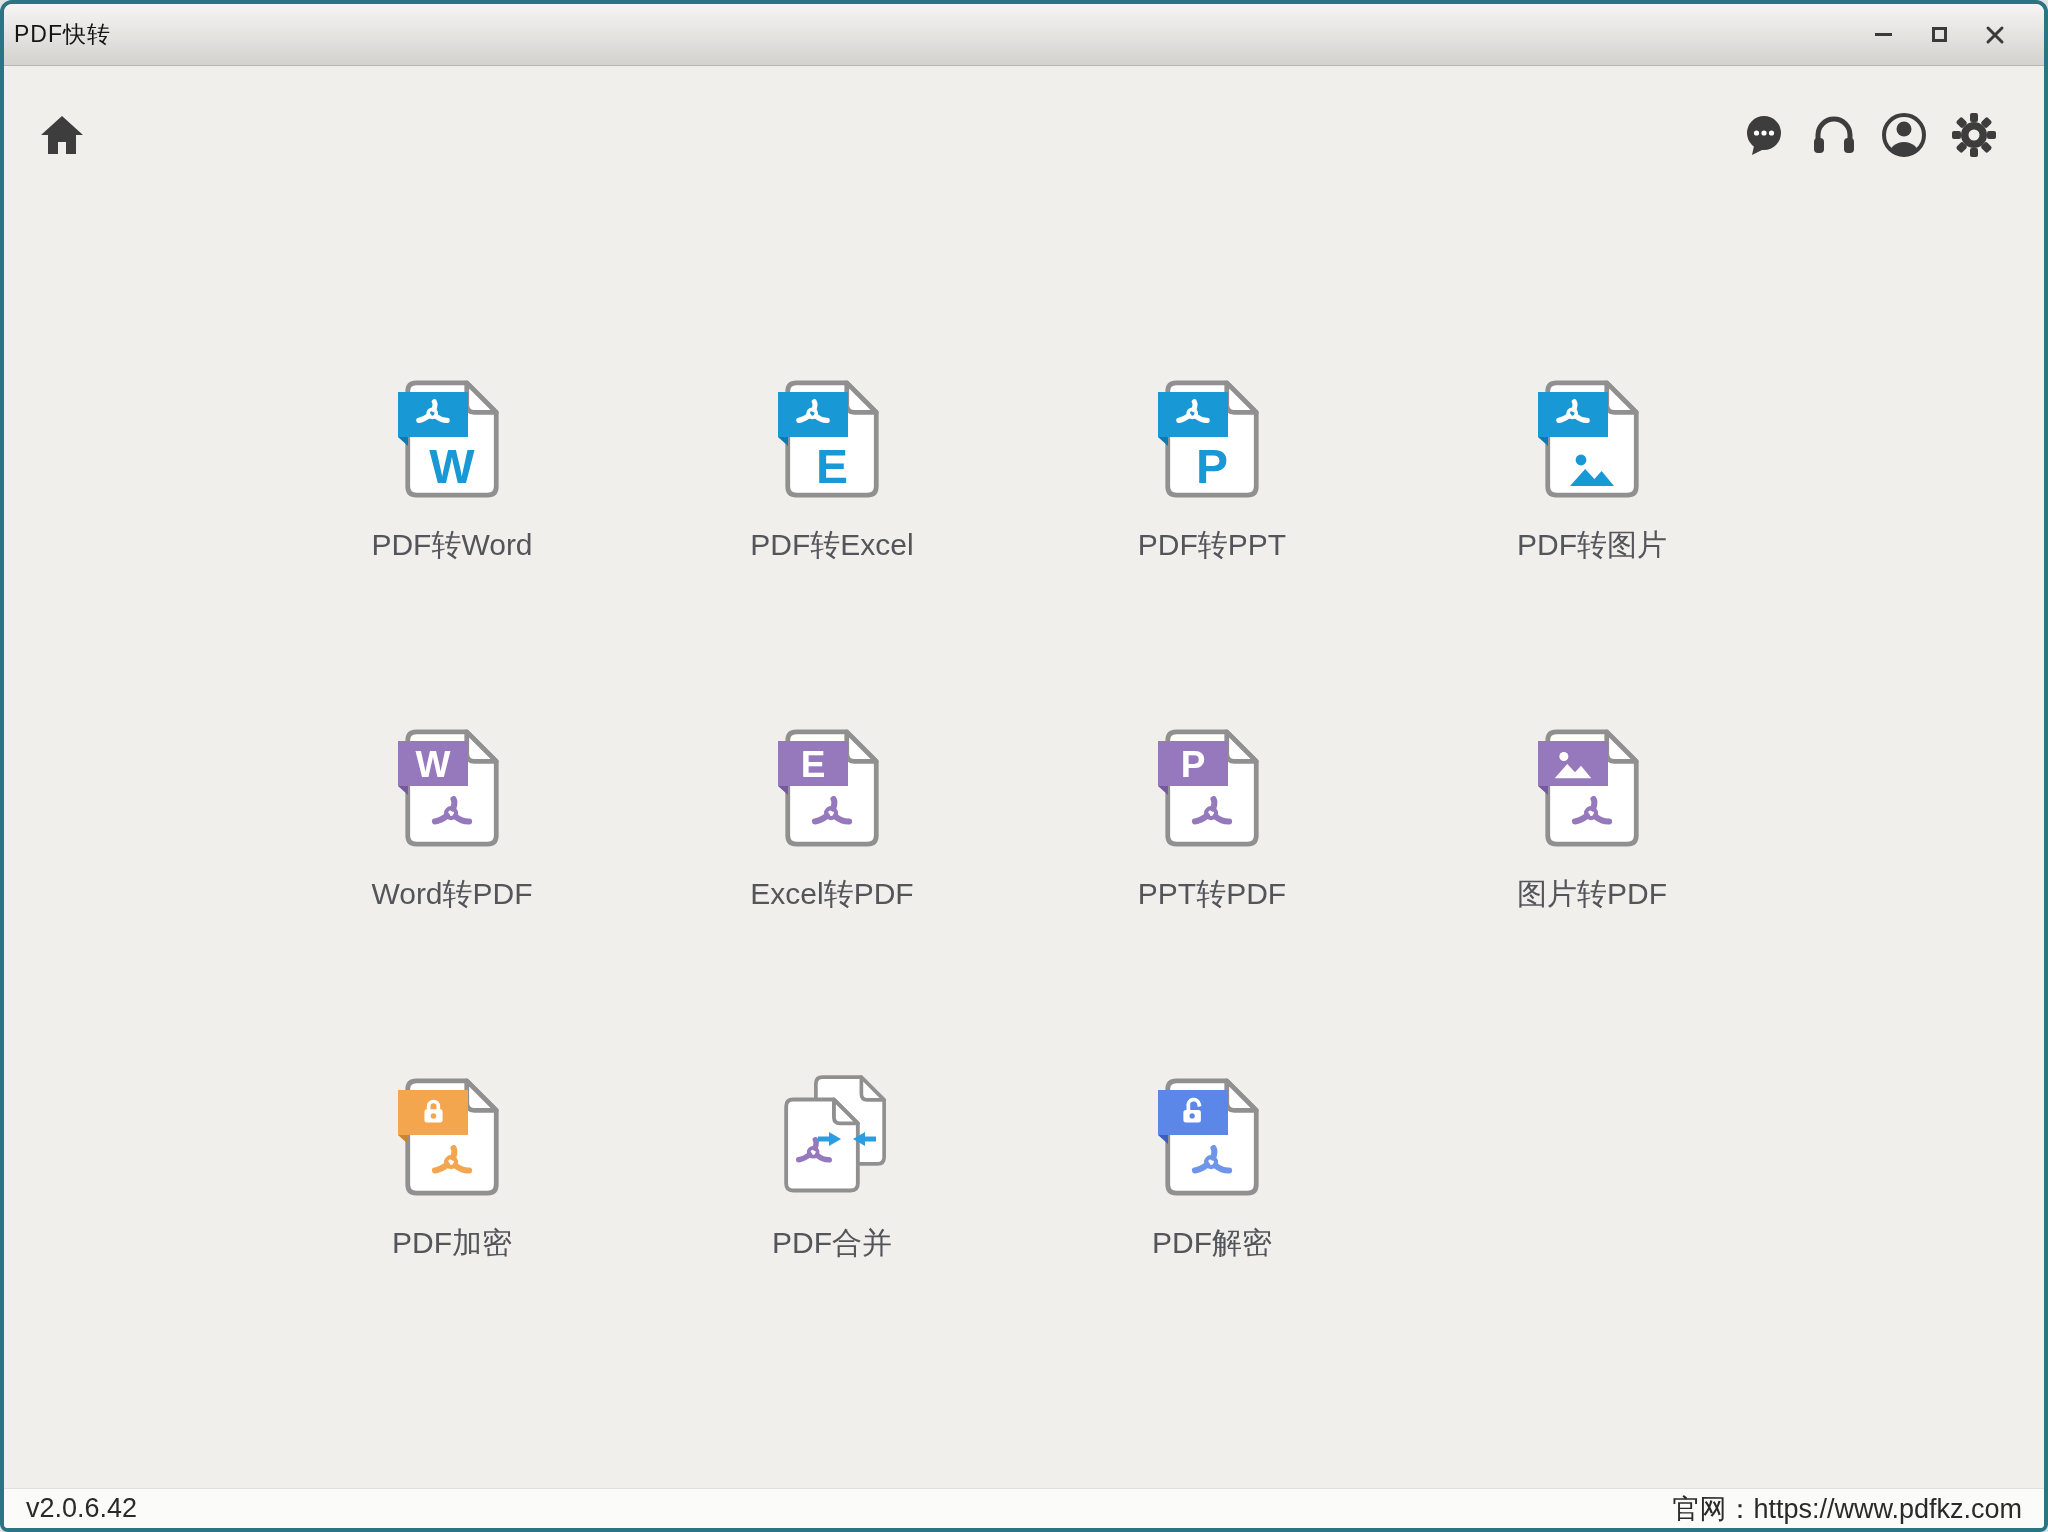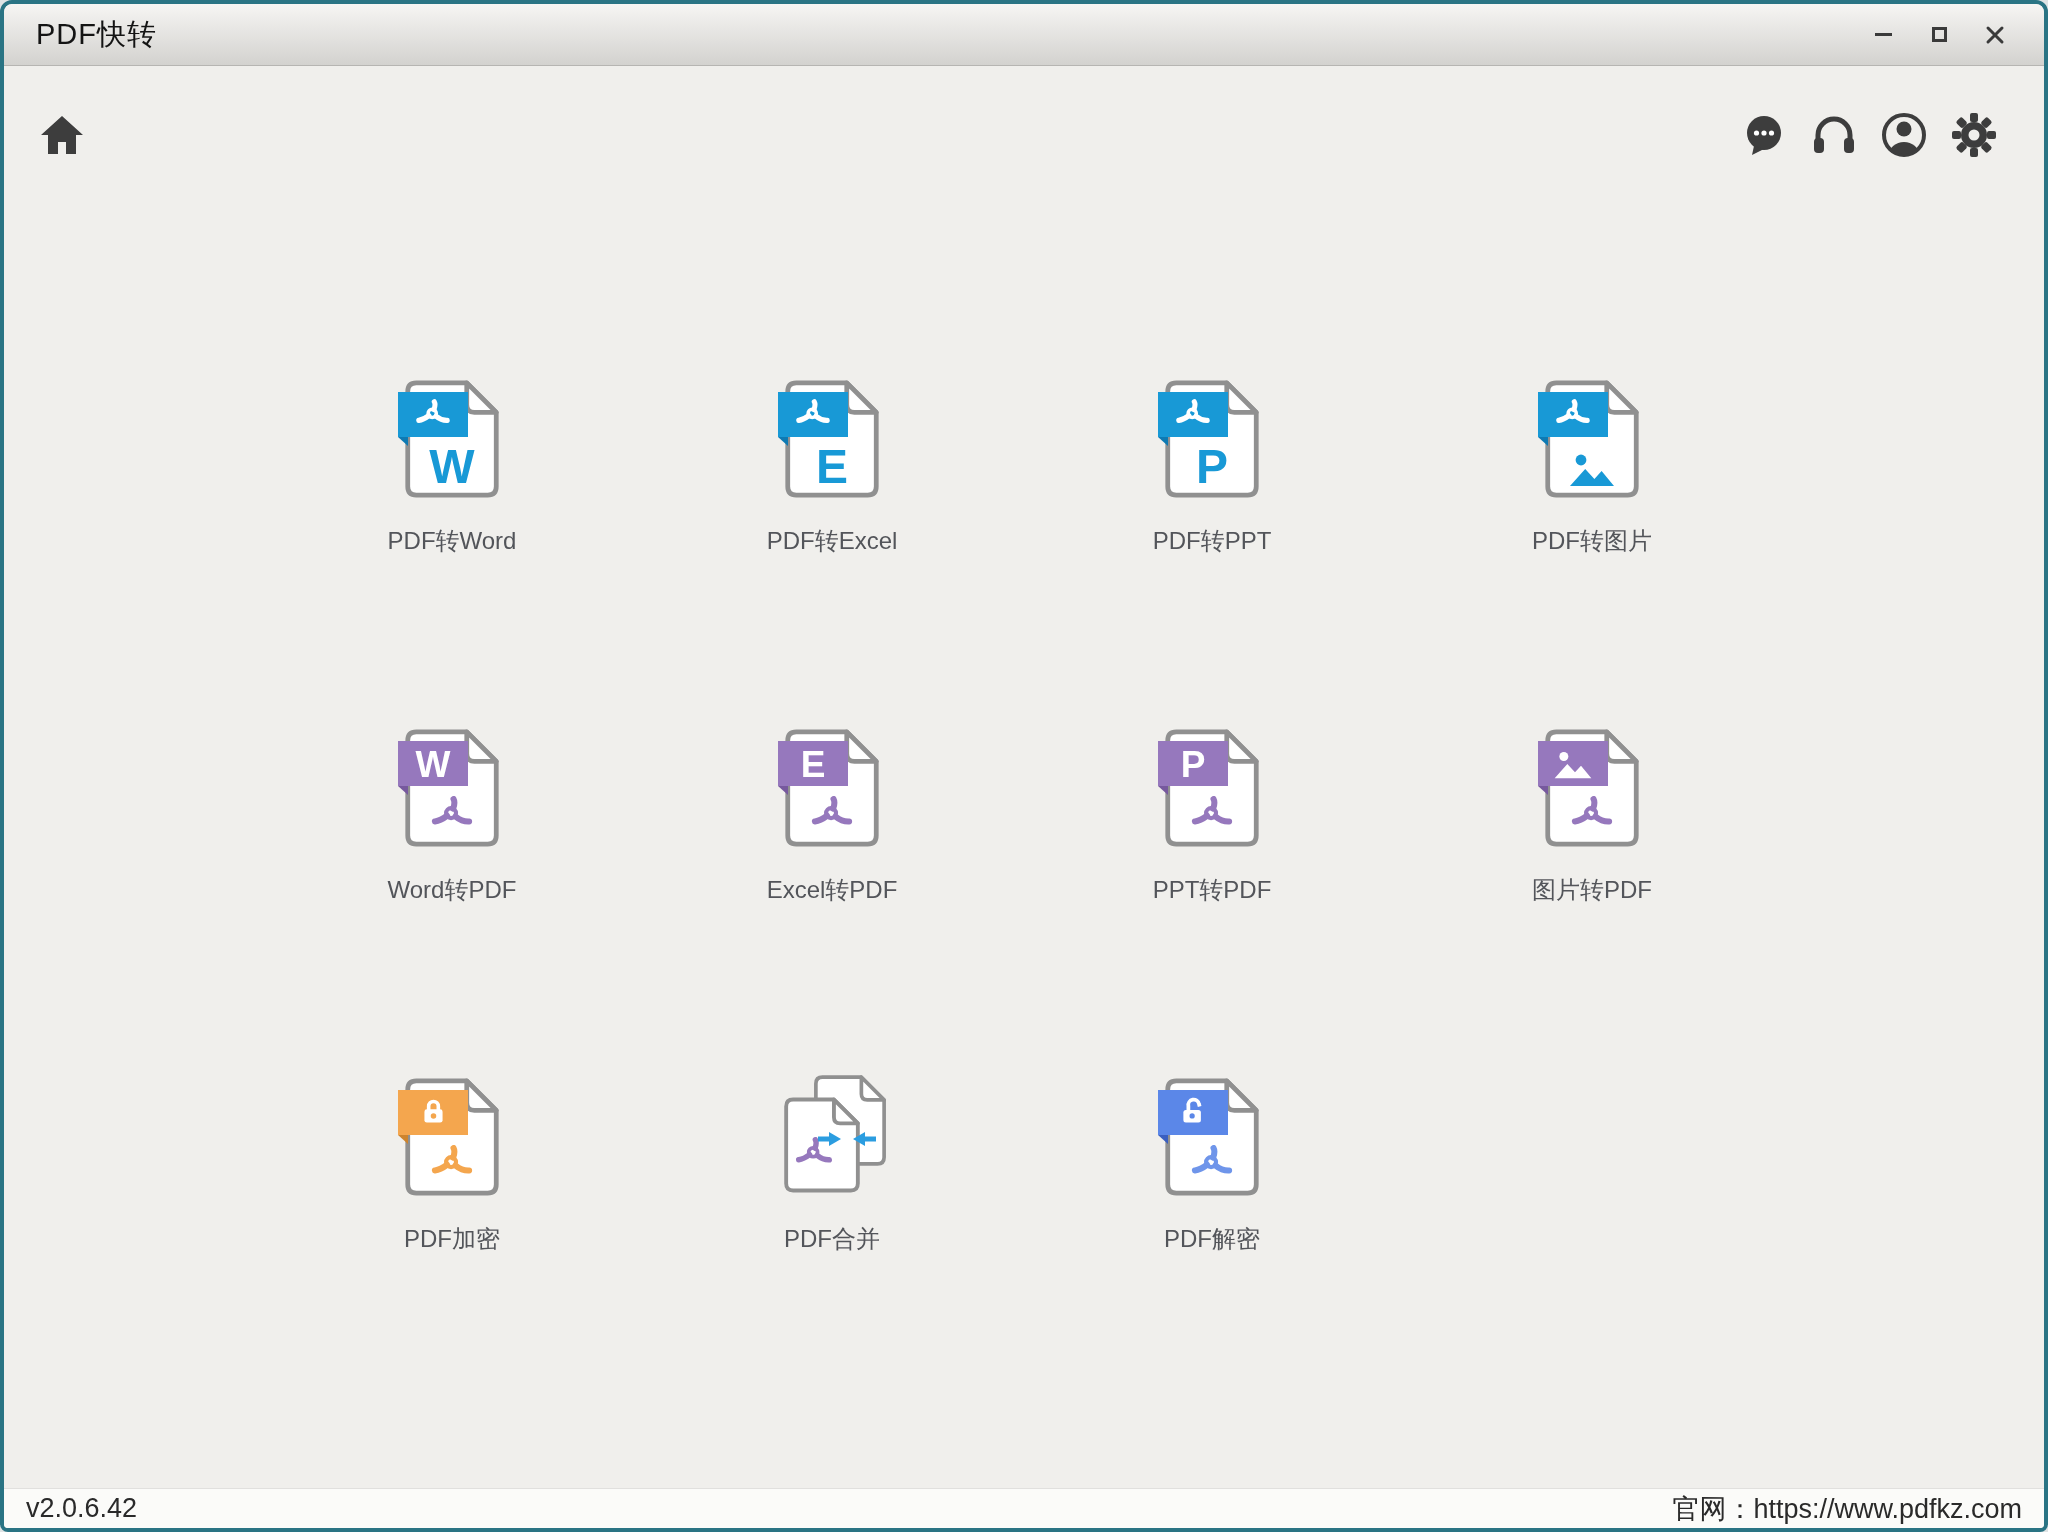--- a/index.html
+++ b/index.html
@@ -20,37 +20,37 @@
     border:4px solid var(--teal);
     border-radius:12px 12px 8px 8px;
   }
   
   .titlebar{
     height:62px;display:flex;align-items:center;
     background:linear-gradient(#f6f5f3,#d3d2cf);
     border-bottom:1px solid #b6b5b2;
     border-radius:8px 8px 0 0;
   }
-  .app-title{font-size:29px;color:#141414;margin-left:32px;letter-spacing:1px;}
+  .app-title{font-size:23px;color:#141414;margin-left:10px;letter-spacing:1px;}
   .win-controls{margin-left:auto;margin-right:36px;display:flex;align-items:center;gap:30px;}
   .win-btn{width:26px;height:26px;display:flex;align-items:center;justify-content:center;cursor:pointer;}
   .glyph-min{width:17px;height:3px;background:#3a3a3a;}
   .glyph-max{width:15px;height:15px;border:3px solid #3a3a3a;}
   
   .toolbar{height:132px;display:flex;align-items:center;padding:6px 46px 0 34px;}
   .tb-icon{width:48px;height:48px;display:flex;align-items:center;justify-content:center;cursor:pointer;}
   .tb-right{margin-left:auto;display:flex;align-items:center;gap:22px;}
   
   .grid{
     position:absolute;left:258px;top:373px;width:1520px;
     display:grid;grid-template-columns:repeat(4,380px);grid-auto-rows:349px;
   }
   .tool{display:flex;flex-direction:column;align-items:center;cursor:pointer;}
   .ticon{display:block;width:120px;height:126px;}
-  .tool-label{margin-top:22px;font-size:24px;color:var(--label);text-align:center;white-space:nowrap;}
+  .tool-label{margin-top:22px;font-size:30px;color:var(--label);text-align:center;white-space:nowrap;}
   
   .badge-blue{fill:var(--blue);} .fold-blue{fill:var(--blue-dark);}
   .badge-purple{fill:var(--purple);} .fold-purple{fill:var(--purple-dark);}
   .badge-orange{fill:var(--orange);} .fold-orange{fill:var(--orange-dark);}
   .badge-royal{fill:var(--royal);} .fold-royal{fill:var(--royal-dark);}
   .logo-white{color:#ffffff;}
   .logo-purple{color:var(--purple);} .logo-orange{color:var(--orange);} .logo-royal{color:#6f95ea;}
   .pic-blue{color:var(--blue);} .pic-white{color:#ffffff;}
   .body-letter{font:bold 48px "Liberation Sans","DejaVu Sans",sans-serif;text-anchor:middle;fill:var(--blue);}
   .badge-letter{font:bold 37px "Liberation Sans","DejaVu Sans",sans-serif;text-anchor:middle;fill:#ffffff;}

